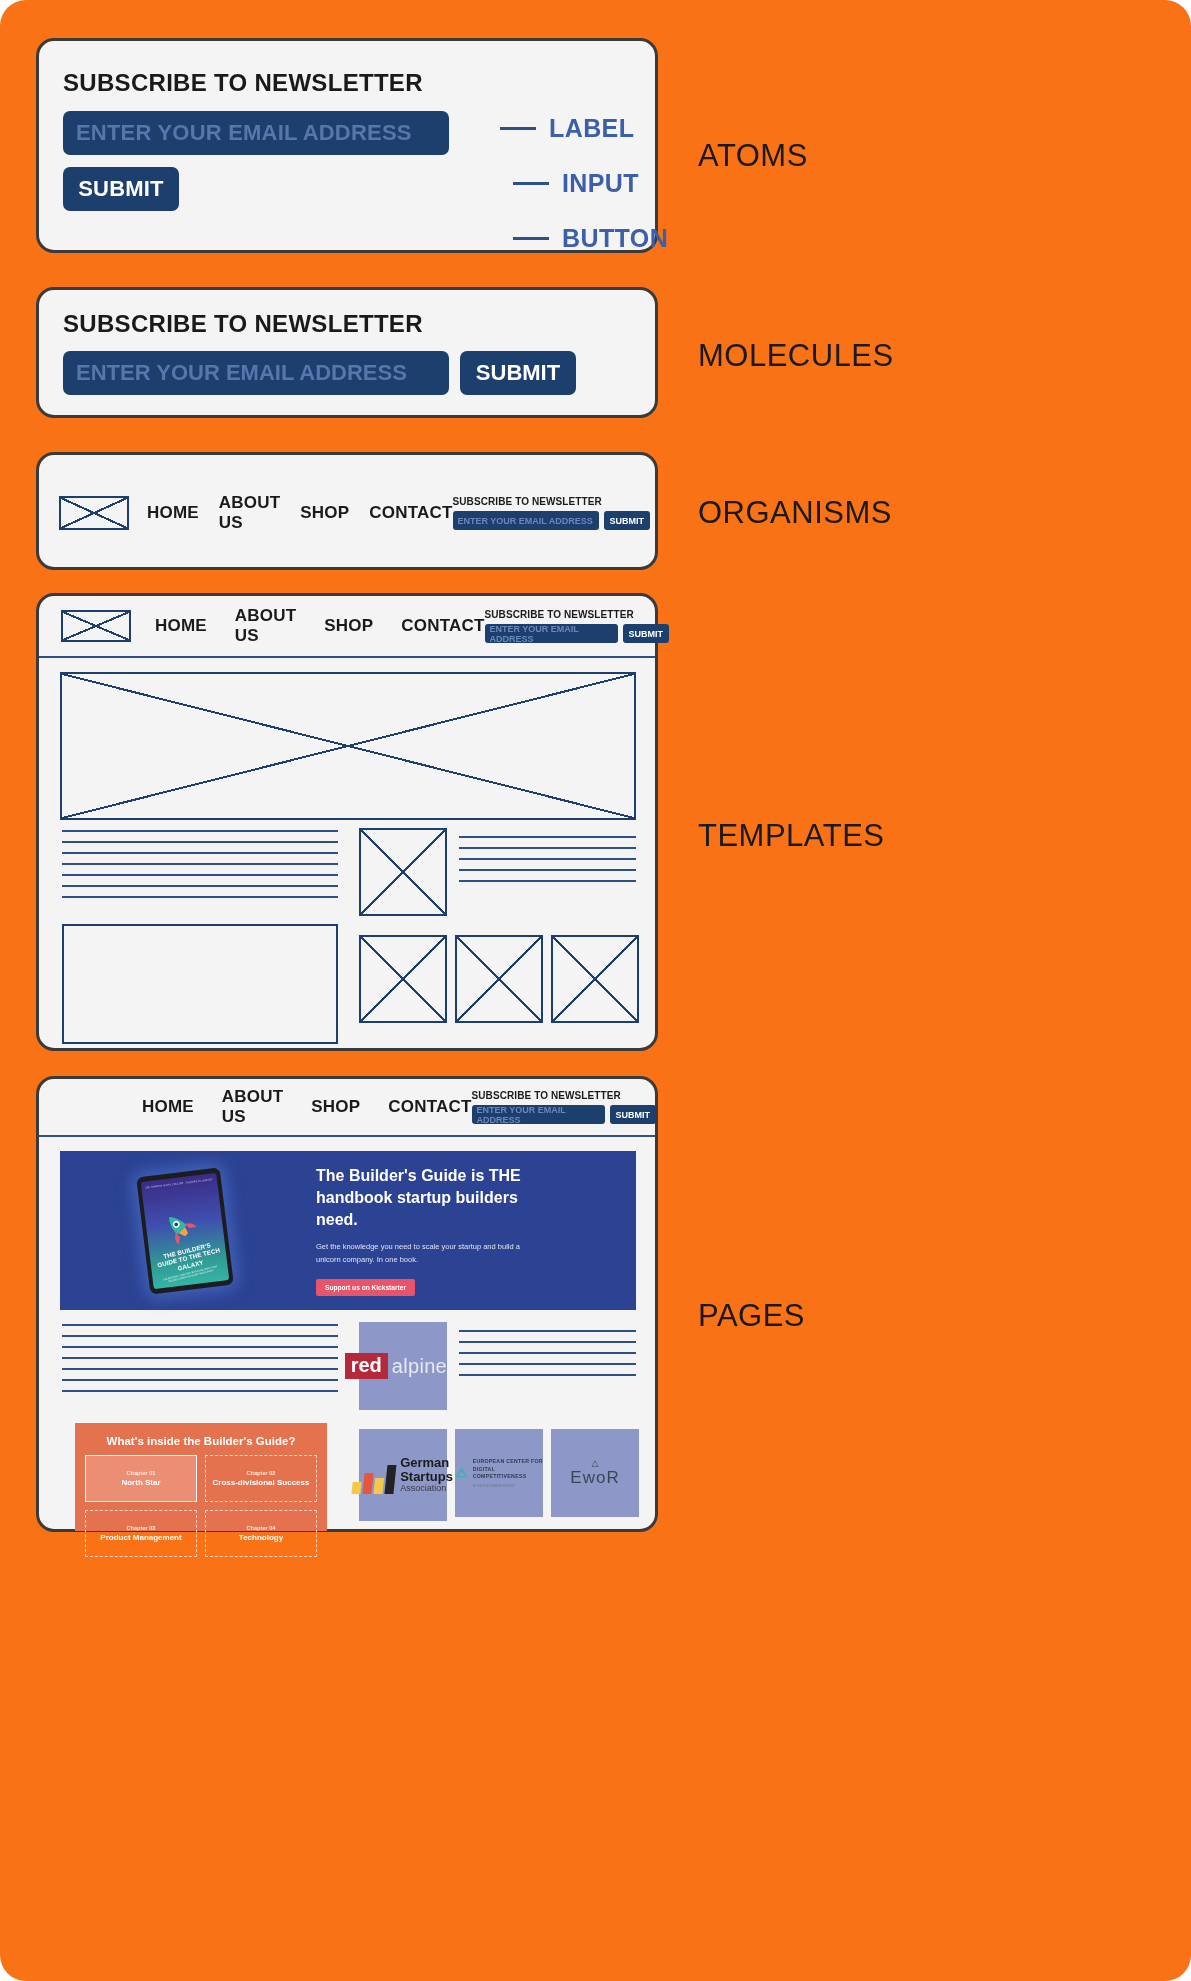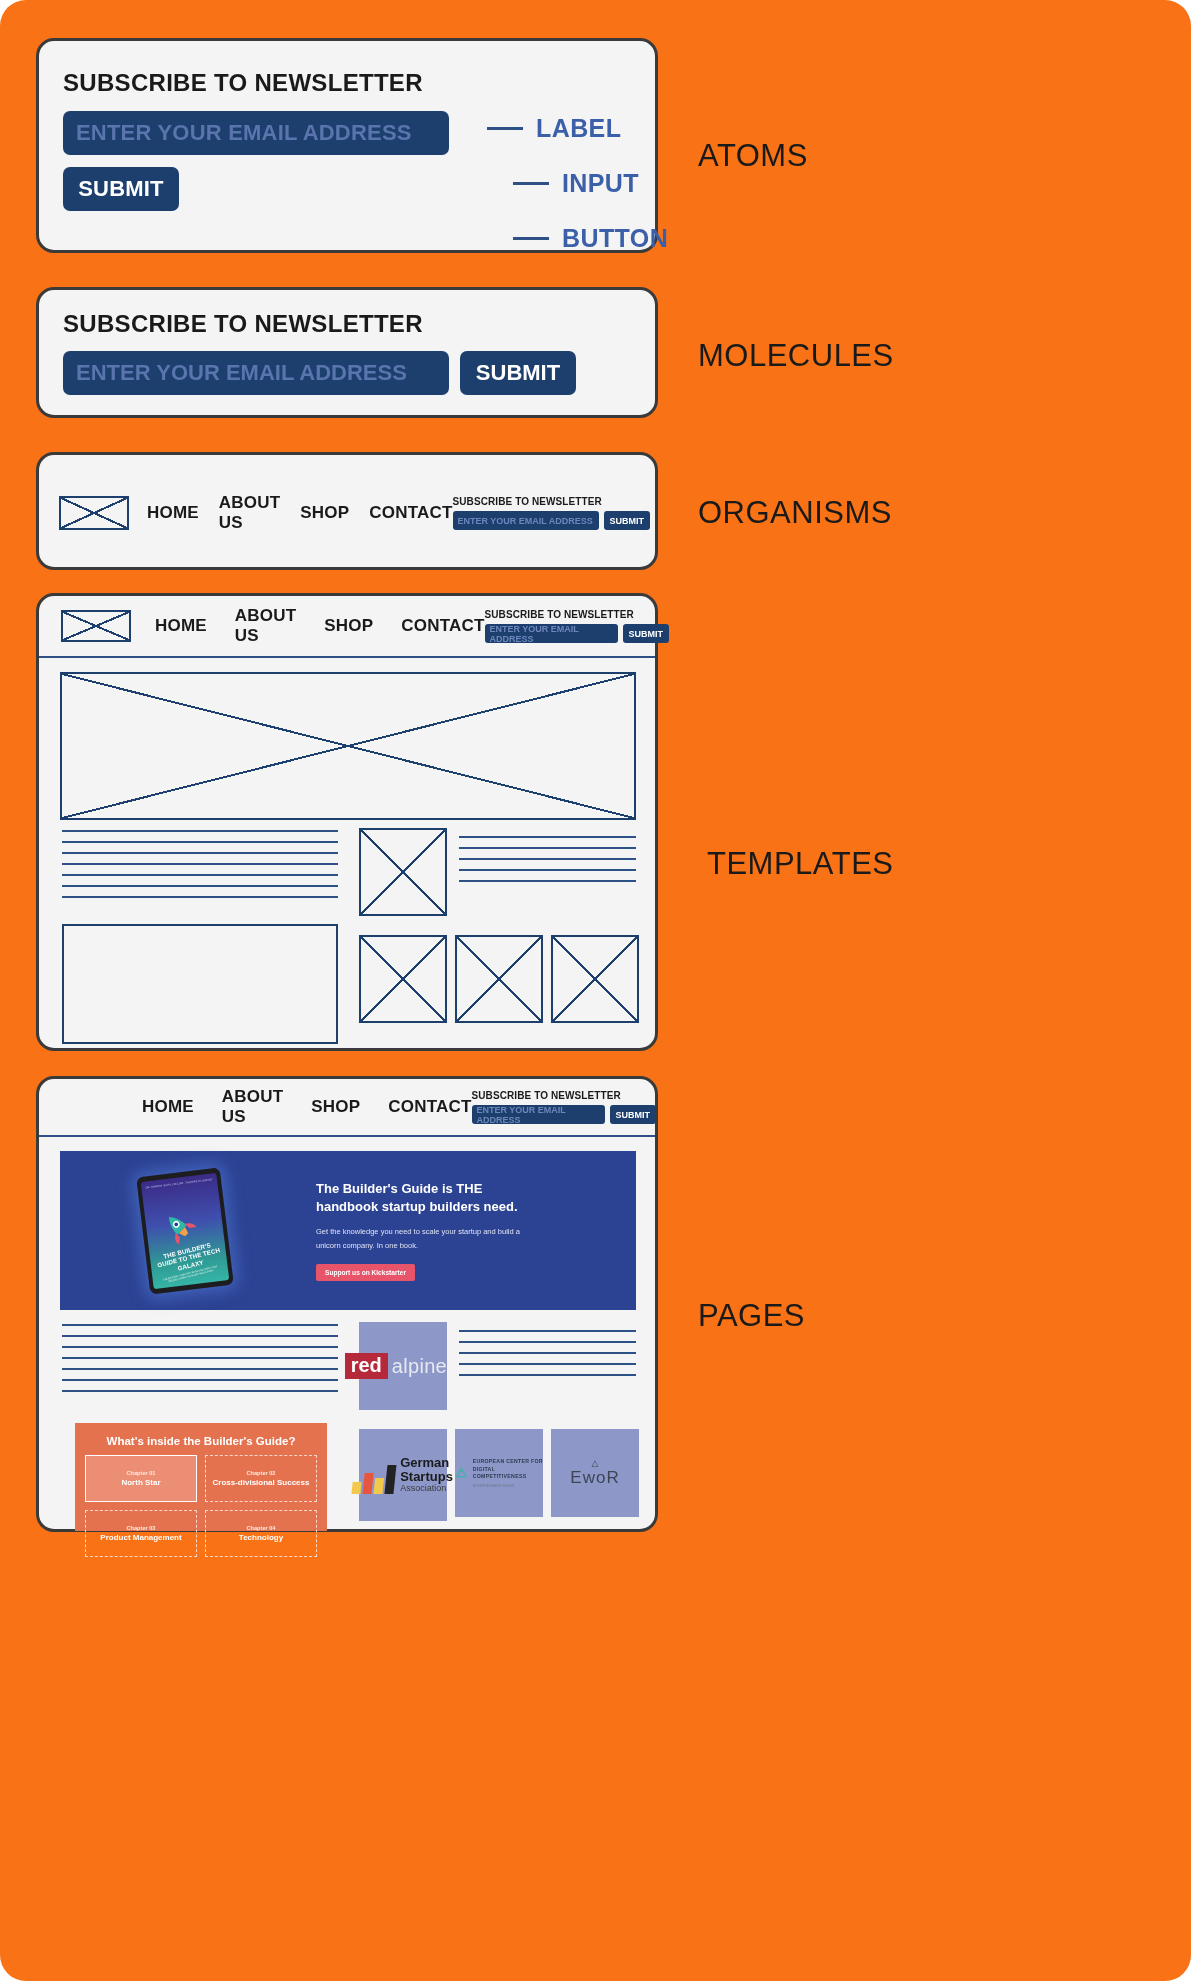--- a/index.html
+++ b/index.html
@@ -176,21 +176,21 @@
     font-size: 6.2px; font-weight: 700; color: #fff;
     line-height: 1.18; text-align: center; letter-spacing: .1px;
   }
   .tablet-book-sub {
     position: absolute; bottom: 7px; left: 10%; width: 80%;
     transform: rotate(-7deg);
     font-size: 2.4px; color: #eaf6f2; text-align: center; line-height: 1.3;
   }
   .hero-copy { width: 300px; padding-left: 6px; }
   .hero-h {
-    color: #fff; font-size: 13px; font-weight: 700; line-height: 1.35; max-width: 218px;
+    color: #fff; font-size: 16px; font-weight: 700; line-height: 1.35; max-width: 218px;
   }
   .hero-p {
     color: #dfe3f5; font-size: 7.5px; line-height: 1.75; margin-top: 10px; max-width: 212px;
   }
   .hero-cta {
     margin-top: 12px; display: inline-block;
     background: #e8556a; color: #fff;
     font-size: 6.6px; font-weight: 700;
     padding: 5px 9px; border-radius: 2px;
   }
@@ -247,21 +247,21 @@
     <div class="atoms-inner">
       <div class="atom-label-text">SUBSCRIBE TO NEWSLETTER</div>
       <div class="atom-input">
         <span>ENTER YOUR EMAIL ADDRESS</span>
       </div>
       <div class="atom-btn">
         <span>SUBMIT</span>
       </div>
     </div>
 
-    <div class="legend" style="left:448px; top:73px;">
+    <div class="legend" style="left:461px; top:73px;">
       <span class="dash"></span>
       <span class="txt">LABEL</span>
     </div>
     <div class="legend" style="left:474px; top:128px;">
       <span class="dash"></span>
       <span class="txt">INPUT</span>
     </div>
     <div class="legend" style="left:474px; top:183px;">
       <span class="dash"></span>
       <span class="txt">BUTTON</span>
@@ -348,21 +348,21 @@
         <i></i>
         <i></i>
         <i></i>
     </div>
 
     <div class="plainbox" style="position:absolute;left:23px;top:328px;width:276px;height:120px;"></div>
     <div class="xbox" style="position:absolute;left:320px;top:339px;width:88px;height:88px;"></div>
     <div class="xbox" style="position:absolute;left:416px;top:339px;width:88px;height:88px;"></div>
     <div class="xbox" style="position:absolute;left:512px;top:339px;width:88px;height:88px;"></div>
   </div>
-  <div class="section-title" style="left:698px; top:846px;margin-left:9px;">TEMPLATES</div>
+  <div class="section-title" style="left:698px; top:818px;">TEMPLATES</div>
 
   <div class="card" id="pages-card">
     <div class="pg-header">
       <div class="navlinks" style="margin-left:103px;gap:28px;">
         <span>HOME</span>
         <span>ABOUT US</span>
         <span>SHOP</span>
         <span>CONTACT</span>
       </div>
       <div style="margin-left:auto;margin-right:18px;">

